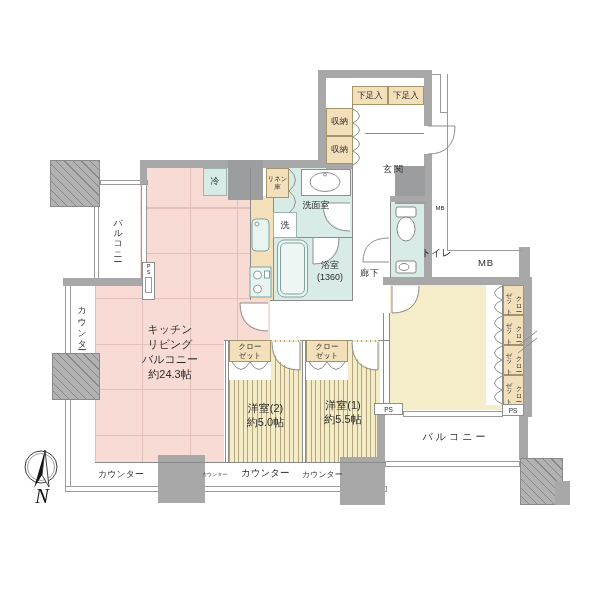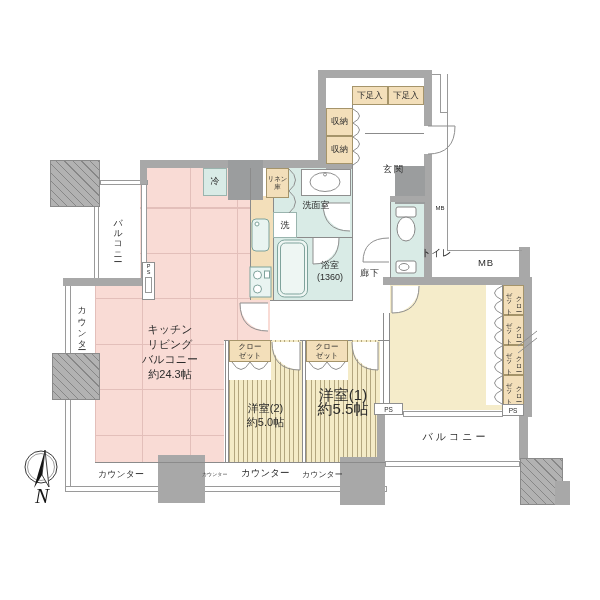--- a/index.html
+++ b/index.html
@@ -246,21 +246,21 @@
   <div class="lbl" style="left:125px;top:322px;width:90px;font-size:11px;line-height:15px;">
     <div>キッチン</div>
     <div>リビング</div>
     <div>バルコニー</div>
     <div>約24.3帖</div>
   </div>
   <div class="lbl" style="left:229px;top:401px;width:73px;font-size:11px;line-height:14px;">
     <div>洋室(2)</div>
     <div>約5.0帖</div>
   </div>
-  <div class="lbl" style="left:306px;top:388px;width:74px;font-size:15px;line-height:14px;">
+  <div class="lbl" style="left:306px;top:398px;width:74px;font-size:11px;line-height:14px;">
     <div>洋室(1)</div>
     <div>約5.5帖</div>
   </div>
   <div class="lbl" style="left:303px;top:259px;width:54px;font-size:9px;line-height:12px;">
     <div>浴室</div>
     <div>(1360)</div>
   </div>
   <div class="lbl" style="left:294px;top:199px;width:44px;font-size:9px;">洗面室</div>
   <div class="lbl" style="left:394px;top:246px;width:28px;font-size:10px;margin-left:27px;">トイレ</div>
   <div class="lbl" style="left:376px;top:128px;width:36px;font-size:9px;letter-spacing:2px;margin-top:35px;">玄関</div>

